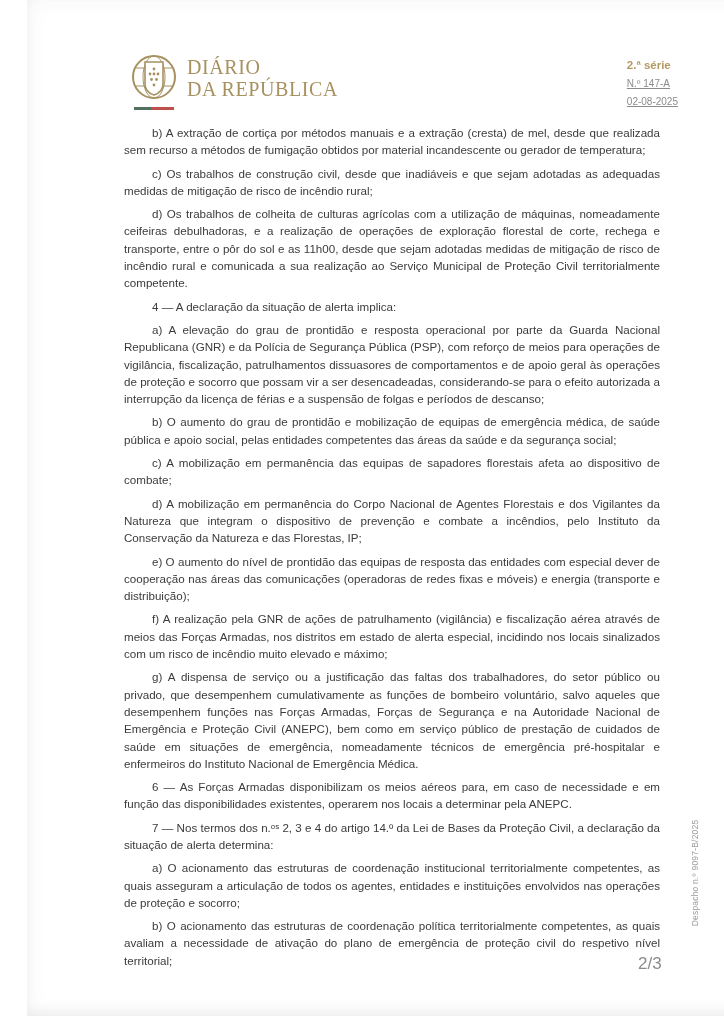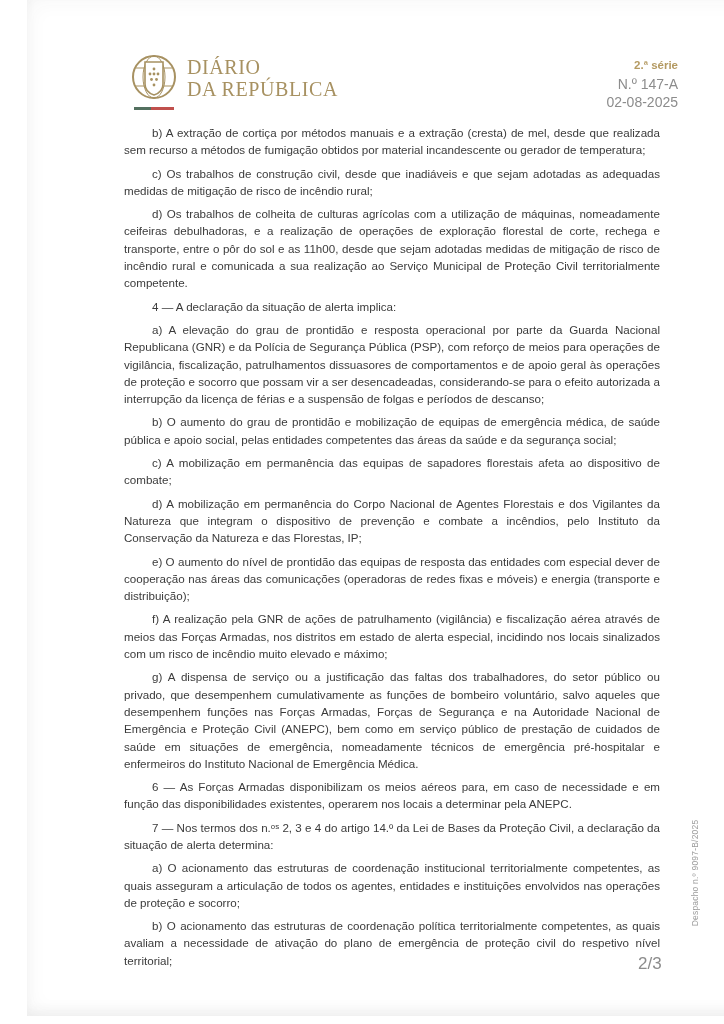--- a/index.html
+++ b/index.html
@@ -33,31 +33,32 @@
     font-size: 20px;
     line-height: 22px;
     letter-spacing: 0.6px;
     color: #a79161;
     font-weight: 400;
   }
   .issue-block {
     position: absolute;
     right: 73px;
     top: 56px;
-    text-align: right;
+    text-align: left;
     line-height: 18.5px;
   }
   .issue-series {
     font-size: 11.5px;
     font-weight: 700;
     color: #b49a62;
   }
   .issue-number, .issue-date {
-    font-size: 14px;
+    font-size: 10px;
     color: #8c8c8c;
+    text-decoration: underline;
   }
   
   .content {
     position: absolute;
     left: 97px;
     top: 124px;
     width: 536px;
   }
   .content p {
     margin: 0 0 6px 0;

